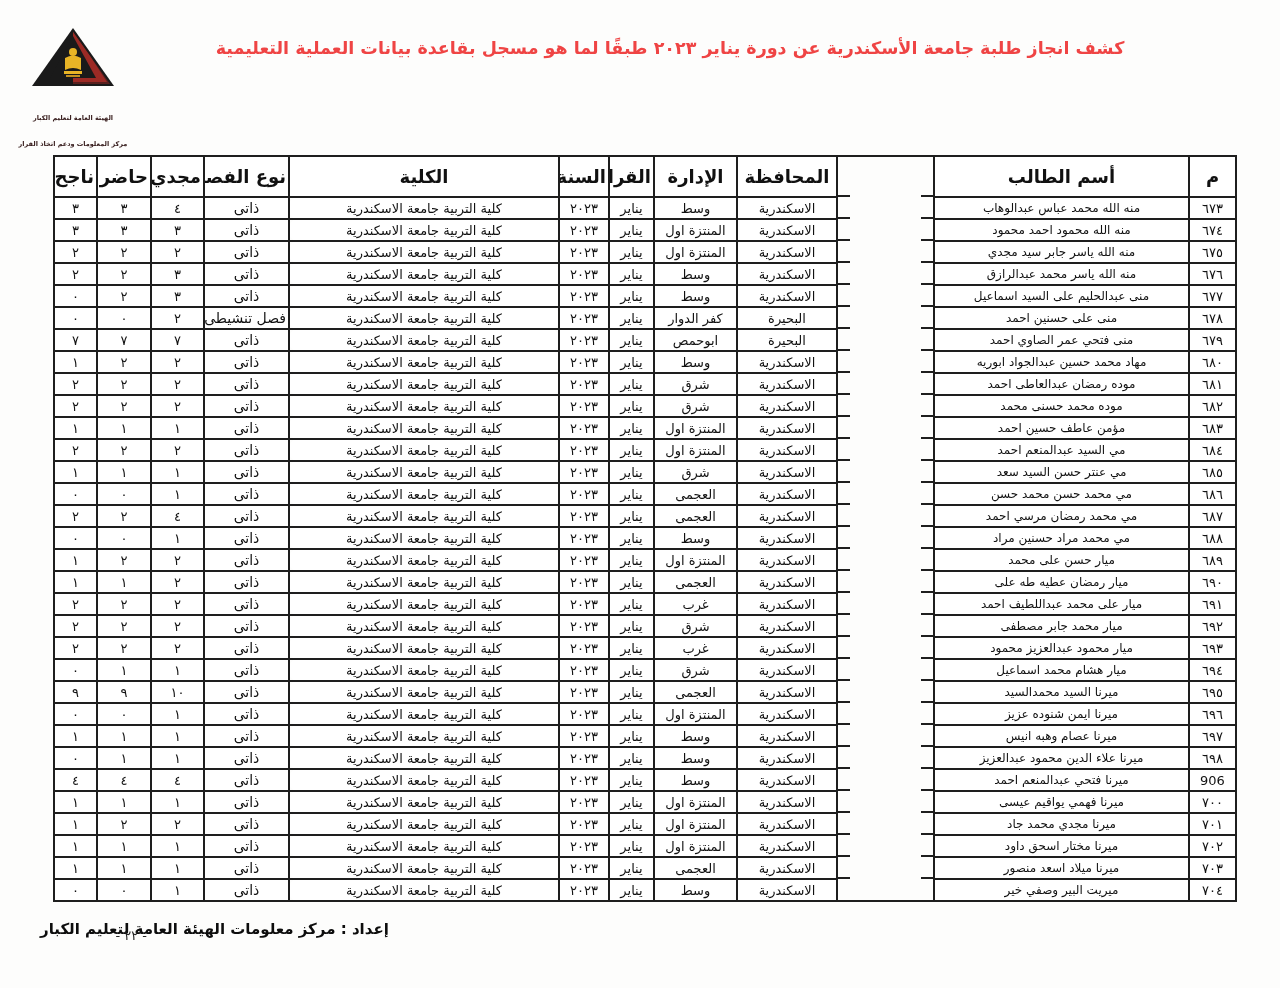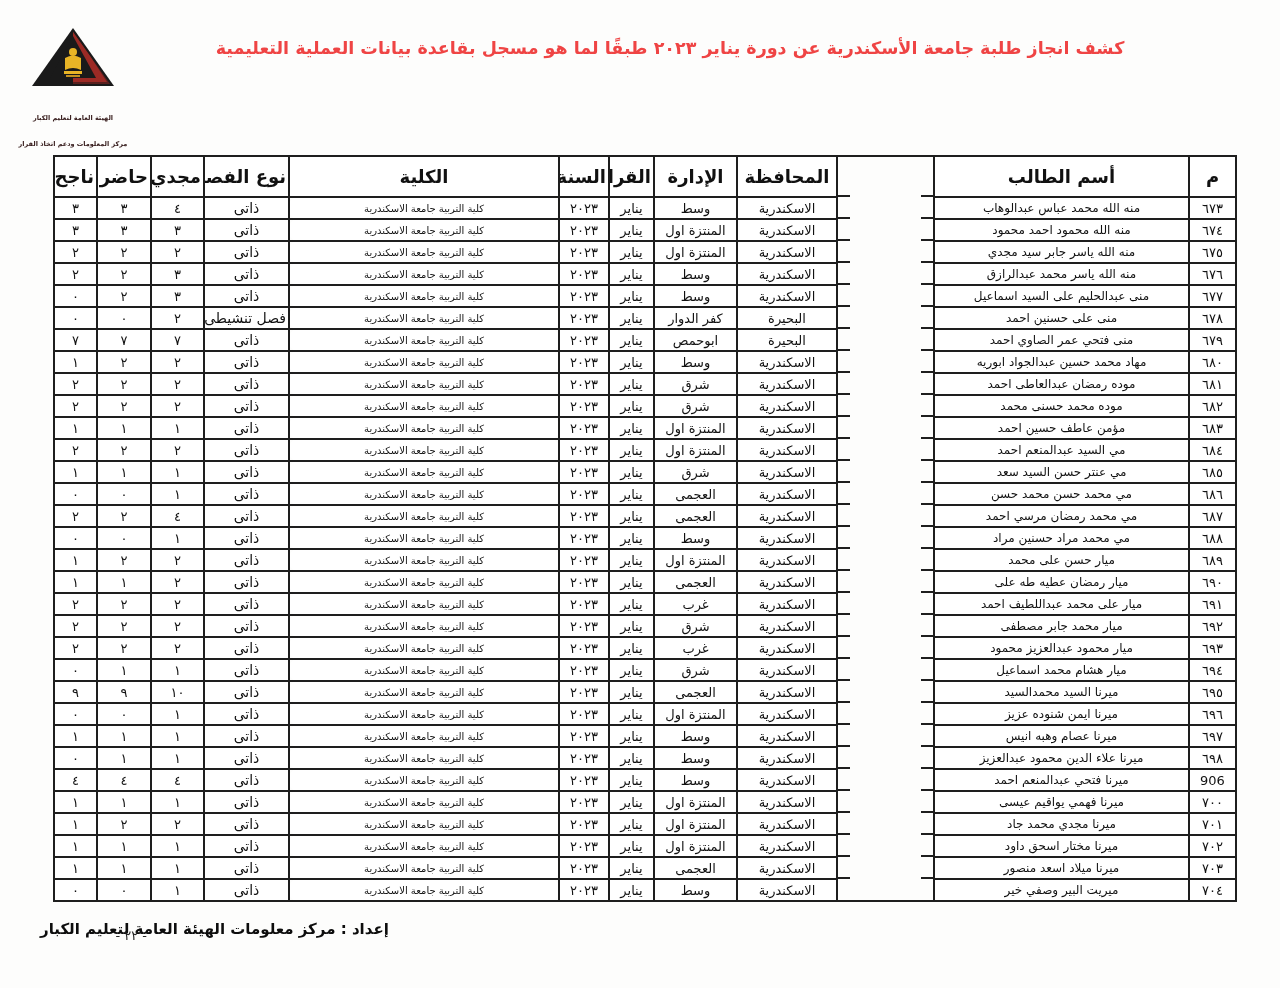--- a/index.html
+++ b/index.html
@@ -48,21 +48,21 @@
   .sheet-table thead th {
     height:41px;
     font-size:18px;
     font-weight:bold;
   }
   .sheet-table tbody td {
     height:22px;
     font-size:13px;
   }
   .sheet-table td.c-name { font-size:12px; }
-  .sheet-table td.c-college { font-size:10px;border-radius:9px; }
+  .sheet-table td.c-college { font-size:13px;border-radius:9px; }
   .sheet-table td.c-class_type { font-size:14px; }
   .sheet-table td.c-no, .sheet-table td.c-enrolled,
   .sheet-table td.c-present, .sheet-table td.c-passed,
   .sheet-table td.c-year, .sheet-table td.c-session { font-size:13px; }
   
   .sheet-table th.c-gap, .sheet-table td.c-gap {
     border-left:none; border-right:none; border-top:none; border-bottom:none;
     background-color:#fdfdfc;
     background-image:linear-gradient(#1e1e1e,#1e1e1e),linear-gradient(#1e1e1e,#1e1e1e);
     background-repeat:no-repeat;

